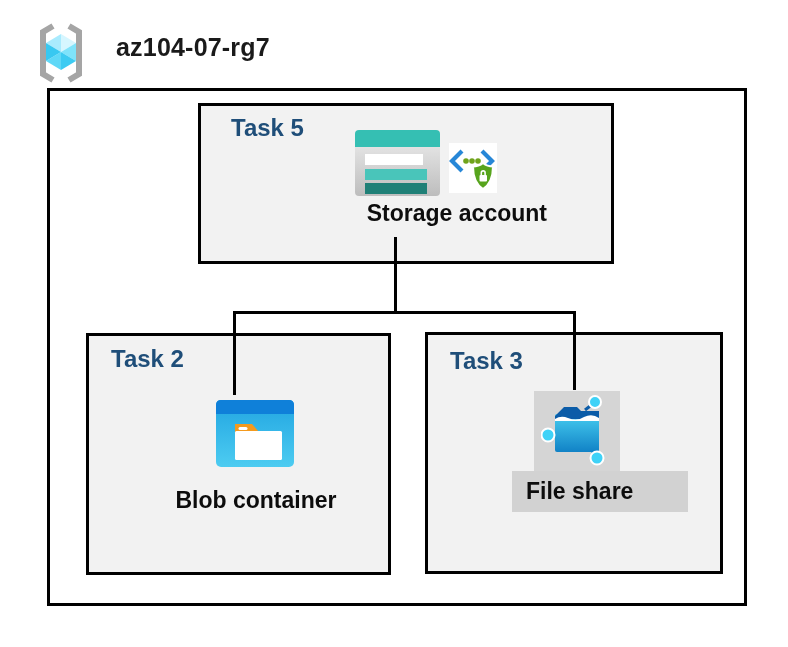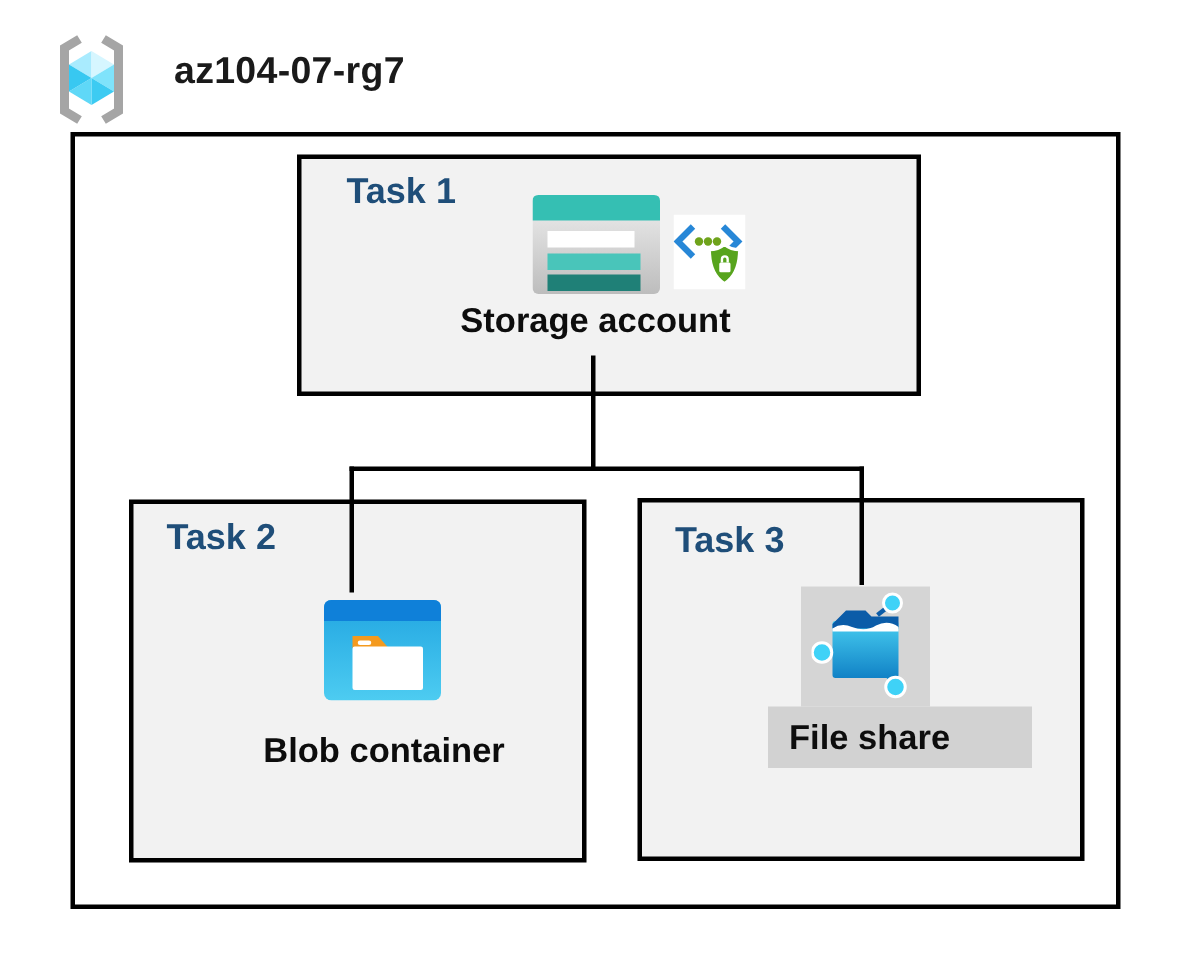--- a/index.html
+++ b/index.html
@@ -60,21 +60,21 @@
   <div class="rg-title">az104-07-rg7</div>
 
   <div class="outer-box"></div>
 
   <div class="connector" style="left:394px;top:237px;width:3px;height:76px;"></div>
   <div class="connector" style="left:233px;top:311px;width:343px;height:3px;"></div>
   <div class="connector" style="left:233px;top:311px;width:3px;height:84px;"></div>
   <div class="connector" style="left:573px;top:311px;width:3px;height:79px;"></div>
 
   <div class="task-box" style="left:198px;top:103px;width:416px;height:161px;">
-    <div class="task-label" style="left:30px;top:8px;">Task 1</div>
+    <div class="task-label" style="left:30px;top:8px;">Task 5</div>
 
     <div class="abs" style="left:154px;top:24px;width:85px;height:66px;">
       <svg width="85" height="66" viewBox="0 0 85 66">
         <defs>
           <linearGradient id="sg" x1="0" y1="0" x2="0" y2="1">
             <stop offset="0" stop-color="#EFEFEF"></stop>
               <stop offset="1" stop-color="#BDBDBD"></stop>
           </linearGradient>
         </defs>
         <rect x="0" y="0" width="85" height="66" rx="4" fill="url(#sg)"></rect>
@@ -92,21 +92,21 @@
         <polyline points="33,8 43,18 33,28" stroke="#2787D7" stroke-width="4.2" fill="none"></polyline>
         <circle cx="17" cy="18" r="2.8" fill="#6FA31B"></circle>
         <circle cx="23" cy="18" r="2.8" fill="#6FA31B"></circle>
         <circle cx="29" cy="18" r="2.8" fill="#6FA31B"></circle>
         <path d="M34,20 C37,22.5 41,23.5 44,23.5 C44,32 42,41 34,46 C26,41 24,32 24,23.5 C27,23.5 31,22.5 34,20 Z" fill="#57A41D" stroke="#FFFFFF" stroke-width="2"></path>
         <rect x="30.5" y="32" width="7.5" height="6.5" rx="1" fill="#ffffff"></rect>
         <path d="M32.3,32 v-2.2 a1.9,1.9 0 0 1 3.8,0 v2.2" fill="none" stroke="#ffffff" stroke-width="1.6"></path>
       </svg>
     </div>
 
-    <div class="resource-label" style="left:46px;top:93px;width:300px;">Storage account</div>
+    <div class="resource-label" style="left:46px;top:93px;width:300px;text-align:right;">Storage account</div>
   </div>
 
   <div class="task-box" style="left:70px;top:333px;width:305px;height:242px;margin-left:16px;">
     <div class="task-label" style="left:22px;top:9px;">Task 2</div>
 
     <div class="abs" style="left:127px;top:64px;width:78px;height:67px;">
       <svg width="78" height="67" viewBox="0 0 78 67">
         <defs>
           <linearGradient id="bg1" x1="0" y1="0" x2="0" y2="1">
             <stop offset="0" stop-color="#21A5E1"></stop>

